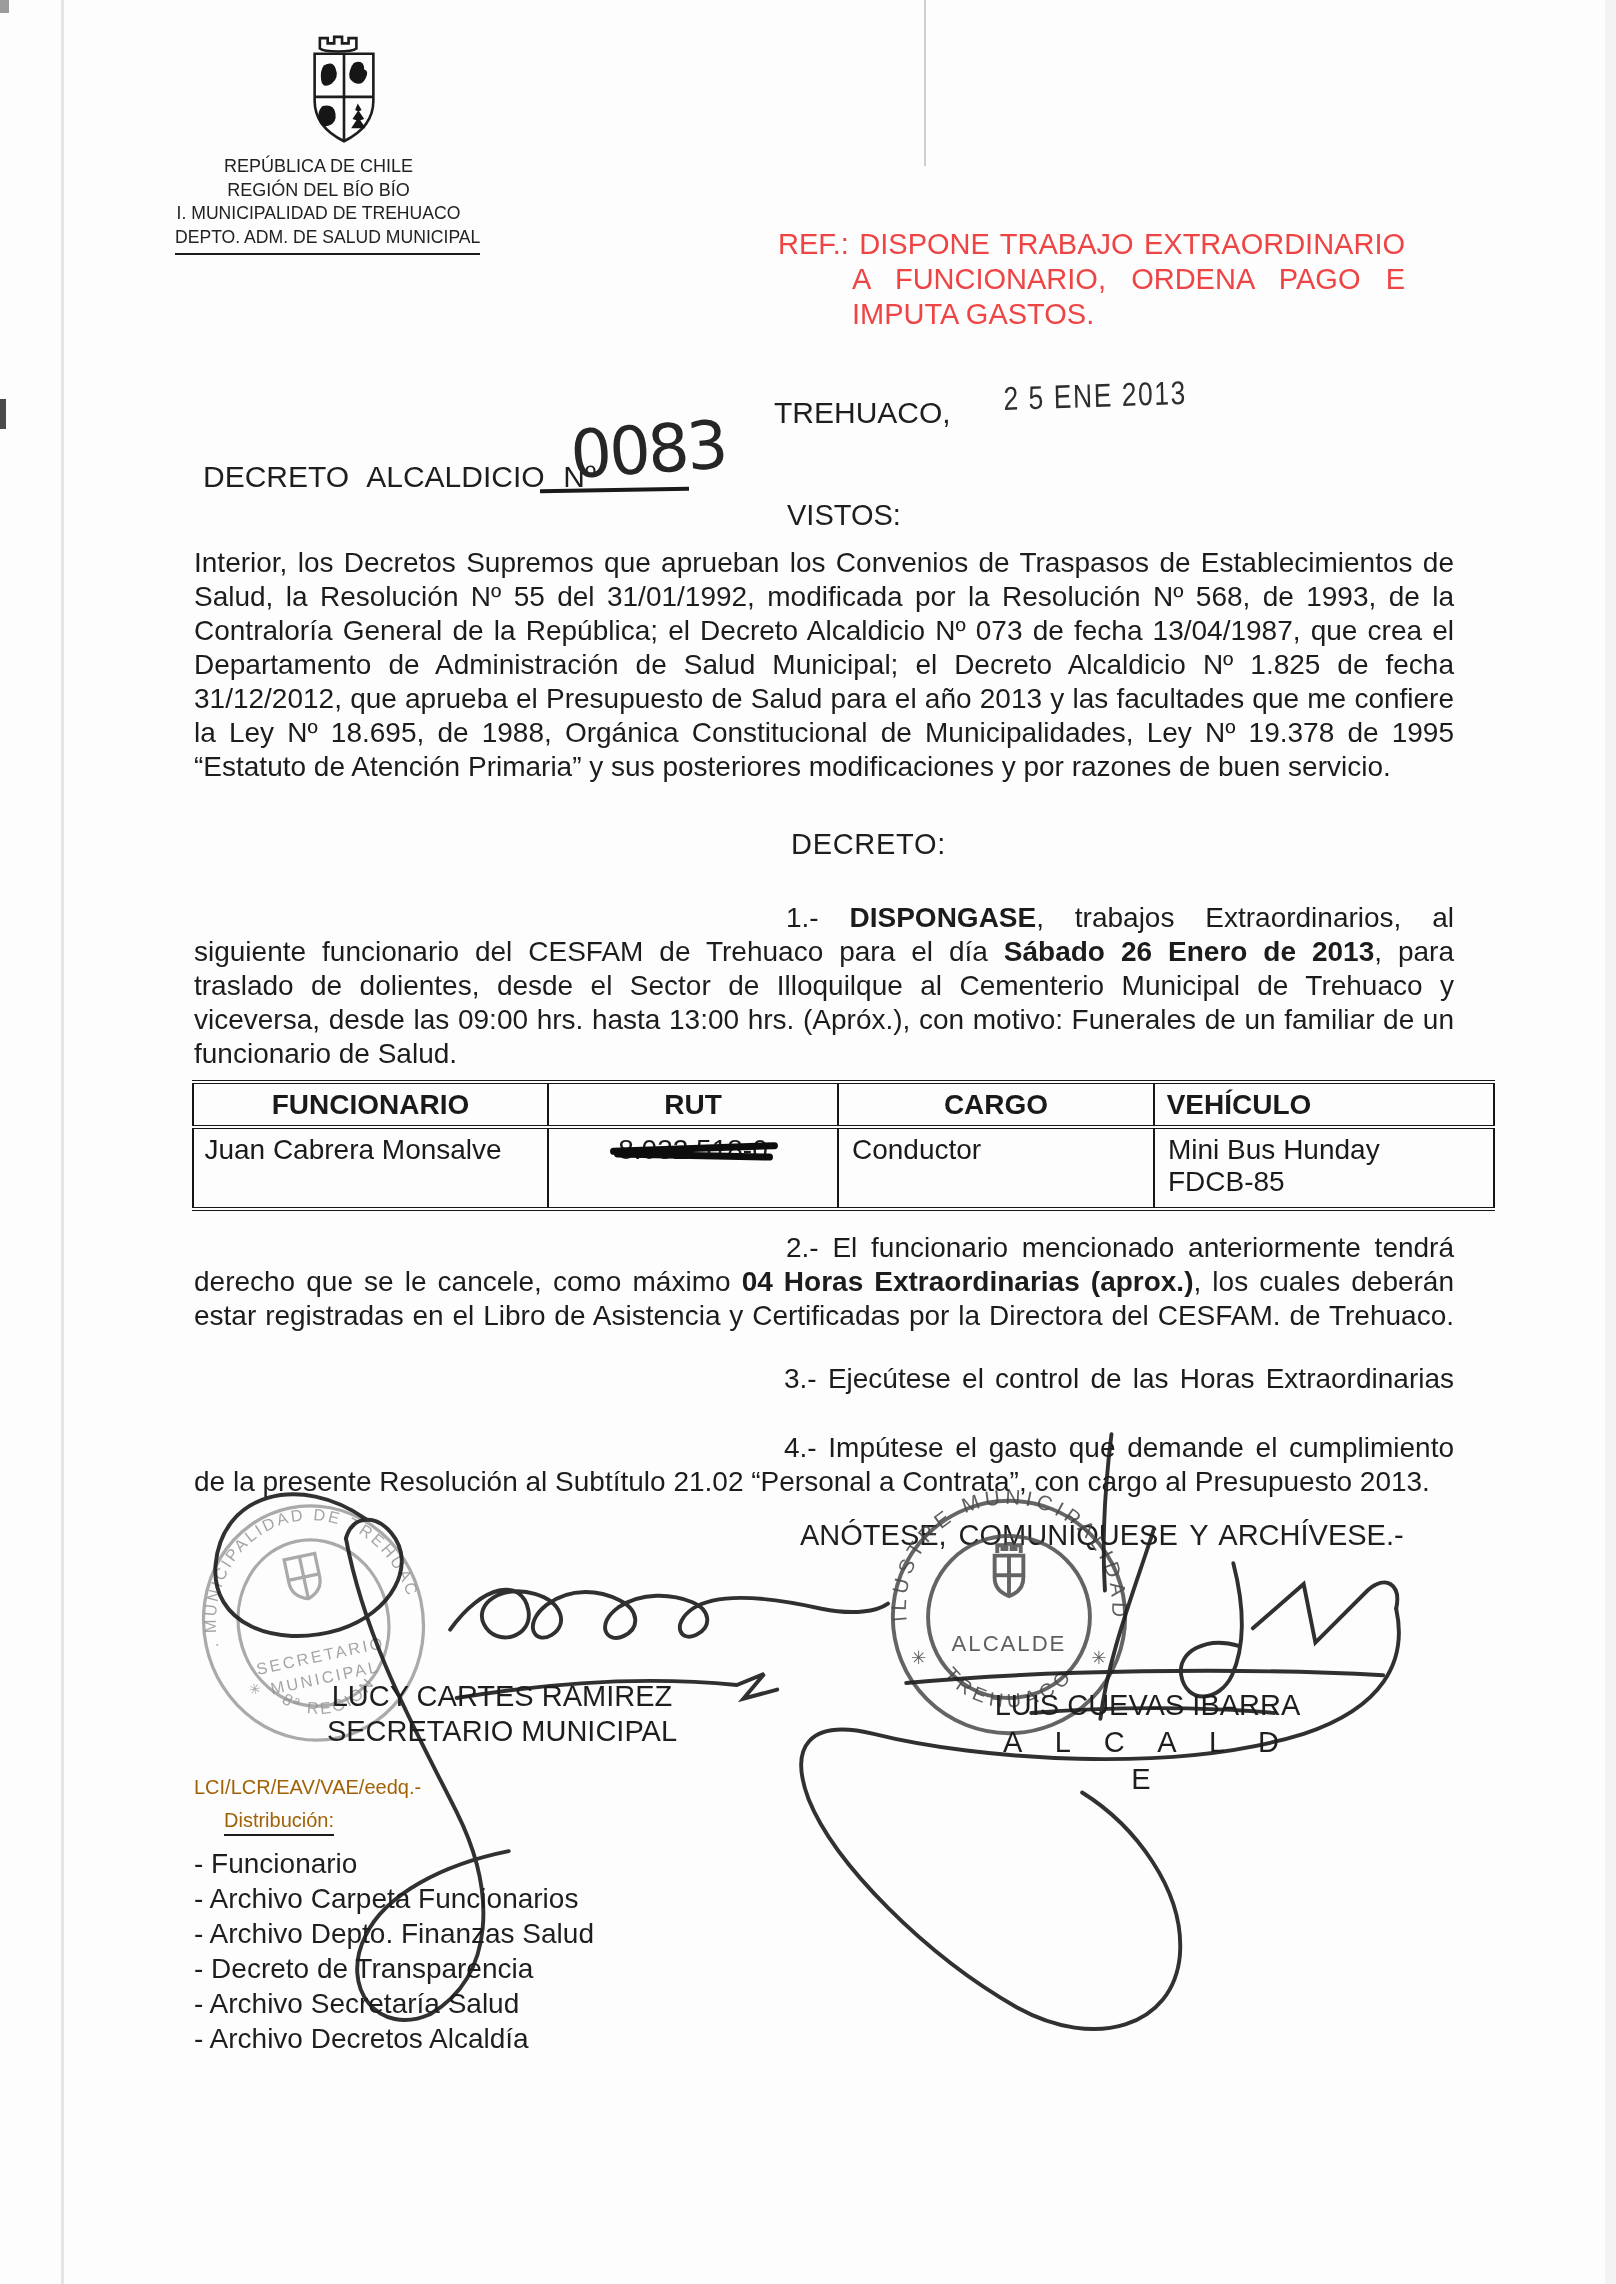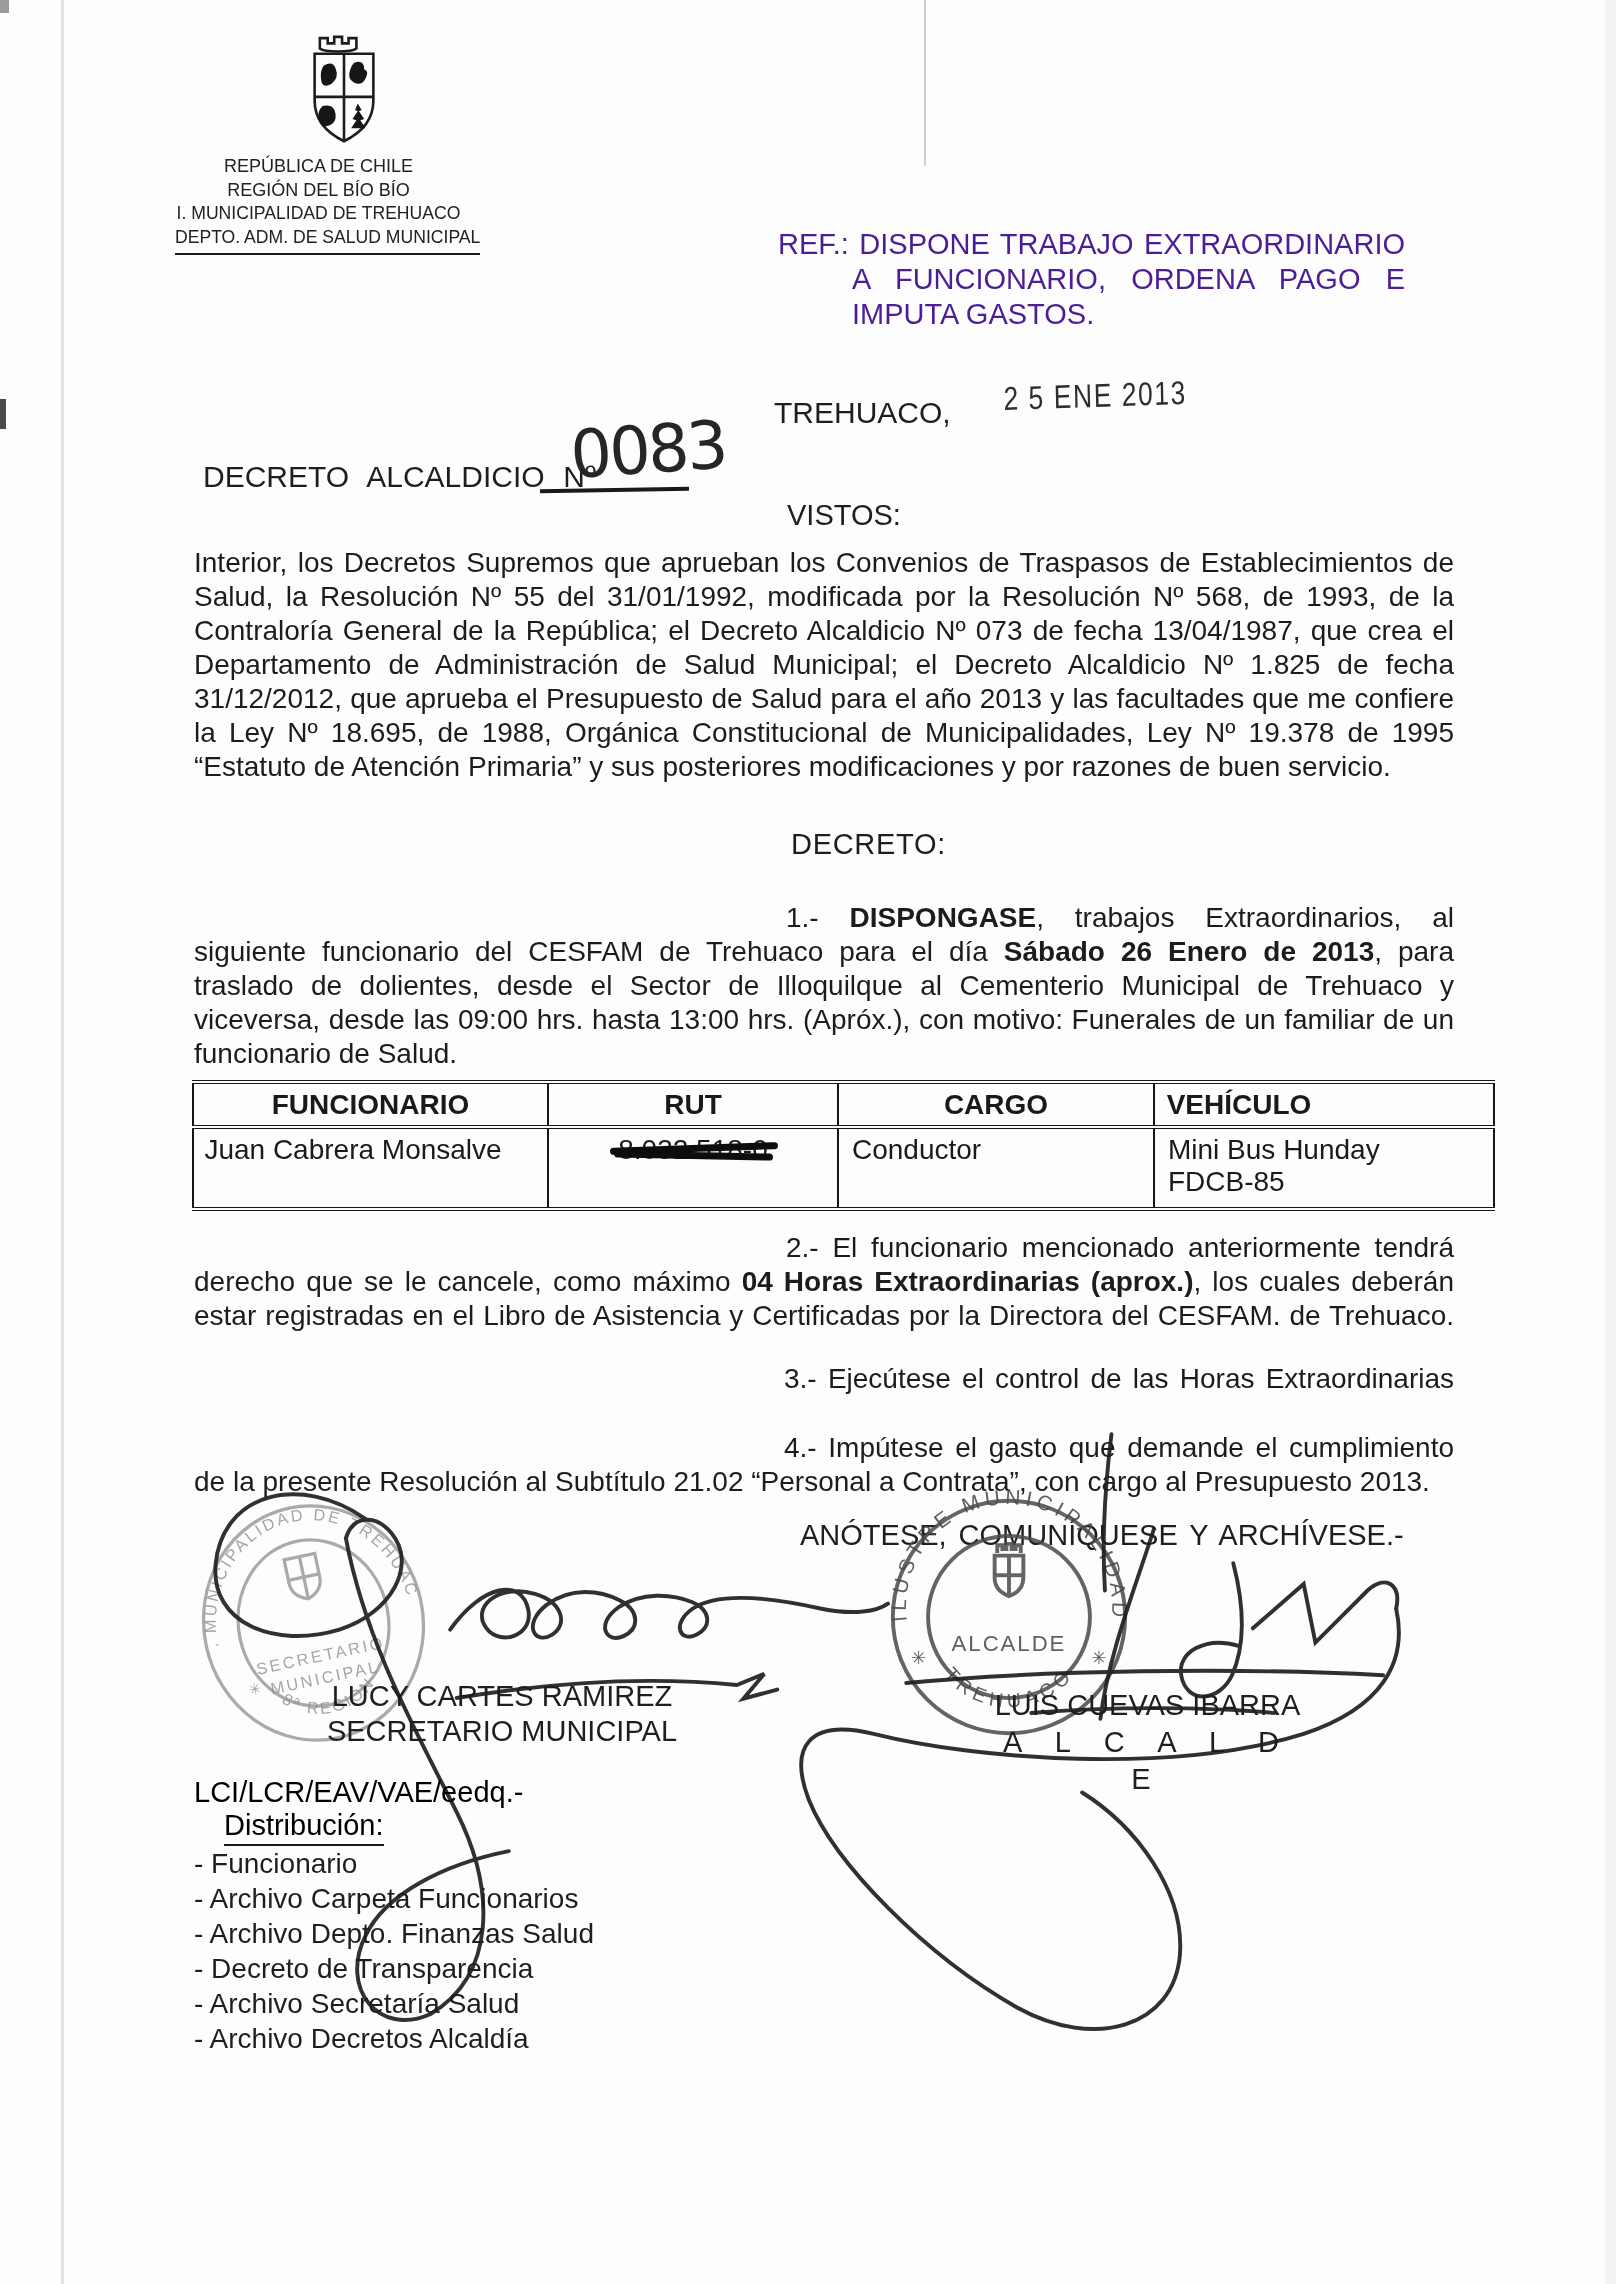--- a/index.html
+++ b/index.html
@@ -12,21 +12,21 @@
   .para{position:absolute;left:194px;width:1260px;font-size:28px;line-height:34px;color:#1c1c1c;}
   .ln{display:block;}
   .j{text-align:justify;text-align-last:justify;}
   .ind{padding-left:592px;box-sizing:border-box;}
   .ind2{padding-left:590px;box-sizing:border-box;}
   
   .hdr-text{left:175px;top:155px;width:287px;text-align:center;font-size:18px;line-height:23.5px;color:#222;}
   .hdr-l3{font-size:17.6px;letter-spacing:0px;}
   .hdr-l4{font-size:17.6px;display:inline-block;border-bottom:2.6px solid #1b1b1b;padding-bottom:4px;}
   
-  .ref{left:778px;top:227px;width:627px;font-size:29px;line-height:35px;color:#4c1d95;}
+  .ref{left:778px;top:227px;width:627px;font-size:29px;line-height:35px;color:#ef4444;}
   .ref .r2{padding-left:74px;box-sizing:border-box;}
   
   .city{left:774px;top:396px;font-size:30px;}
   .datestamp{left:1003px;top:380px;font-size:33px;color:#2e2e2e;letter-spacing:2px;
              transform:scaleX(.8) rotate(-1.5deg);transform-origin:left top;font-weight:500;}
   
   .decreeline{left:203px;top:460px;font-size:30px;word-spacing:10.4px;}
   .decree-num{left:568px;top:417px;font-size:65px;color:#262626;letter-spacing:-2.6px;
               transform:rotate(-4deg) scaleY(1.02);transform-origin:left top;font-family:"DejaVu Sans",sans-serif;}
   .decree-underline{left:540px;top:488px;width:149px;height:3.9px;background:#1a1a1a;transform:rotate(-1deg);}
@@ -45,21 +45,21 @@
   .cell-pad{padding-left:10.4px;}
   .rutwrap{position:relative;display:inline-block;font-size:28px;}
   .rutbar{position:absolute;background:#0d0d0d;border-radius:3.9px;}
   .rb1{left:-7.8px;right:-10.4px;top:10.4px;height:7.2px;transform:rotate(-2deg);}
   .rb2{left:-3.9px;right:-5.2px;top:18px;height:6.5px;transform:rotate(1.2deg);}
   
   .sig-left-block{left:313px;top:1679px;width:378px;text-align:center;font-size:29px;line-height:35px;}
   .sig-right-block{left:991px;top:1687px;width:313px;text-align:center;font-size:29px;line-height:37px;}
   .alcalde-sp{letter-spacing:13px;}
   
-  .foot{left:194px;font-size:29px;color:#000000;text-align:center;}
+  .foot{left:194px;font-size:20px;color:#a16207;text-align:center;}
   .dist-underline{display:inline-block;border-bottom:2.6px solid #1b1b1b;padding-bottom:2px;}
   .dist-items{left:194px;top:1846px;font-size:28px;line-height:35px;}
   
   .art1{left:61px;top:0;width:2.6px;height:2284px;background:#e4e4e4;}
   .art2{left:924px;top:0;width:2px;height:166px;background:#cfcfcf;}
   .art3{left:0;top:399px;width:5.9px;height:30px;background:#4a4a4a;}
   .art4{left:0;top:0;width:9px;height:13px;background:#9b9b9b;}
   .art5{left:1605px;top:0;width:11.7px;height:2284px;background:#f3f3f3;}
   svg{overflow:visible;}
 </style>

